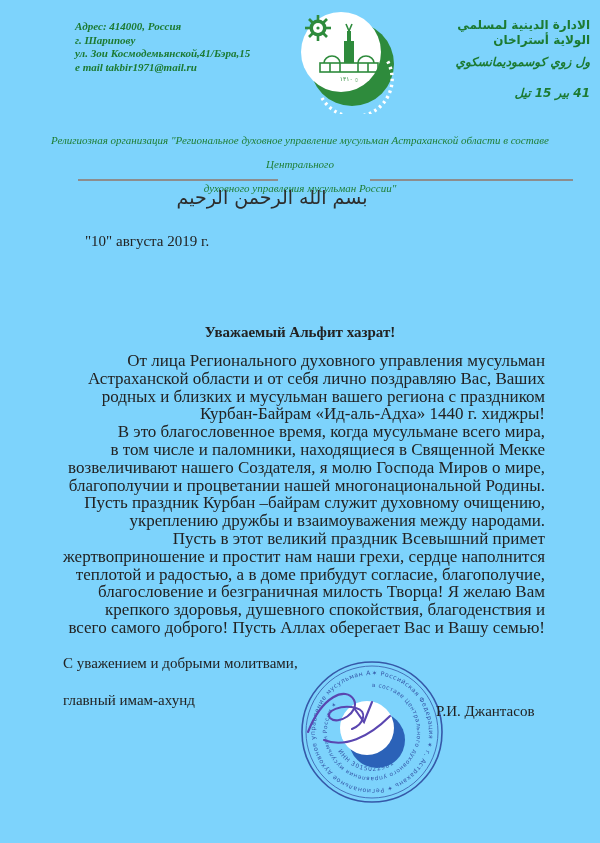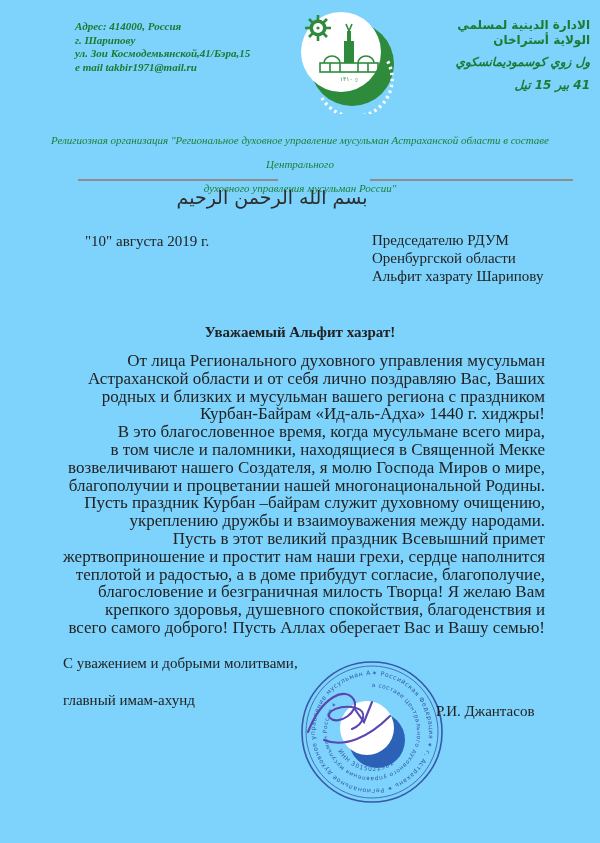--- a/index.html
+++ b/index.html
@@ -97,39 +97,34 @@
         <line x1="68" y1="53" x2="68" y2="62"></line>
       </g>
       <text x="49" y="71" font-size="6" fill="#2e8b3c" text-anchor="middle" font-family="DejaVu Sans, sans-serif">١٣١٠ ۞</text>
     </svg>
   </div>
 
   <div class="arabic-block">
     <div>الادارة الدينية لمسلمي</div>
     <div>الولاية أستراخان</div>
     <div class="grp2">ول زوي كوسموديمانسكوي</div>
-    <div class="grp2" style="margin-top:8px">41 بير 15 تيل</div>
+    <div class="grp2" style="margin-top:16px">41 بير 15 تيل</div>
   </div>
 
   <div class="orgname">
     <div>Религиозная организация "Региональное духовное управление мусульман Астраханской области в составе Центрального</div>
     <div>духовного управления мусульман России"</div>
   </div>
 
   <div class="rule left"></div>
   <div class="rule right"></div>
 
   <div class="bismillah">بسم الله الرحمن الرحيم</div>
 
   <div class="dateline">"10" августа  2019 г.</div>
-  <div class="recipient">
-    <div>Председателю РДУМ</div>
-    <div>Оренбургской области</div>
-    <div>Альфит хазрату Шарипову</div>
-  </div>
 
   <div class="salutation">Уважаемый Альфит хазрат!</div>
 
   <div class="body-text">
     <p>От лица Регионального духовного управления мусульман Астраханской области и от себя лично поздравляю Вас, Ваших родных и близких и мусульман вашего региона с праздником Курбан-Байрам «Ид-аль-Адха» 1440 г. хиджры!</p>
     <p>В это благословенное время, когда мусульмане всего мира, в том числе и паломники, находящиеся в Священной Мекке возвеличивают нашего Создателя, я молю Господа Миров о мире, благополучии и процветании нашей многонациональной Родины. Пусть праздник Курбан –байрам служит духовному очищению, укреплению дружбы и взаимоуважения между народами.</p>
     <p>Пусть в этот великий праздник Всевышний примет жертвоприношение и простит нам наши грехи, сердце наполнится теплотой и радостью, а в доме прибудут согласие, благополучие, благословение и безграничная милость Творца! Я желаю Вам крепкого здоровья, душевного спокойствия, благоденствия и всего самого доброго! Пусть Аллах оберегает Вас и Вашу семью!</p>
   </div>
 
   <div class="closing">С уважением и добрыми молитвами,</div>

